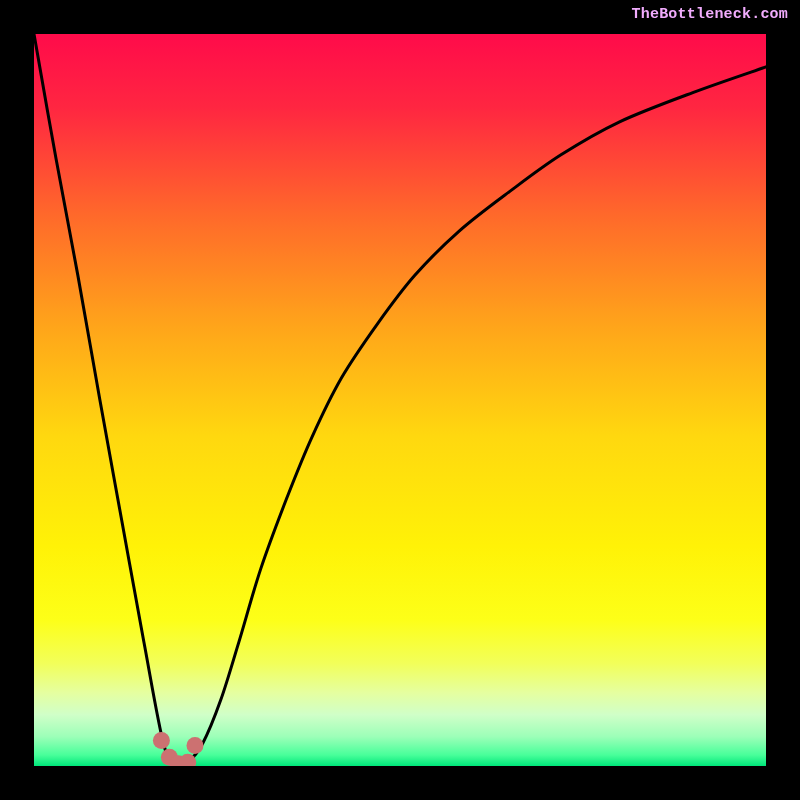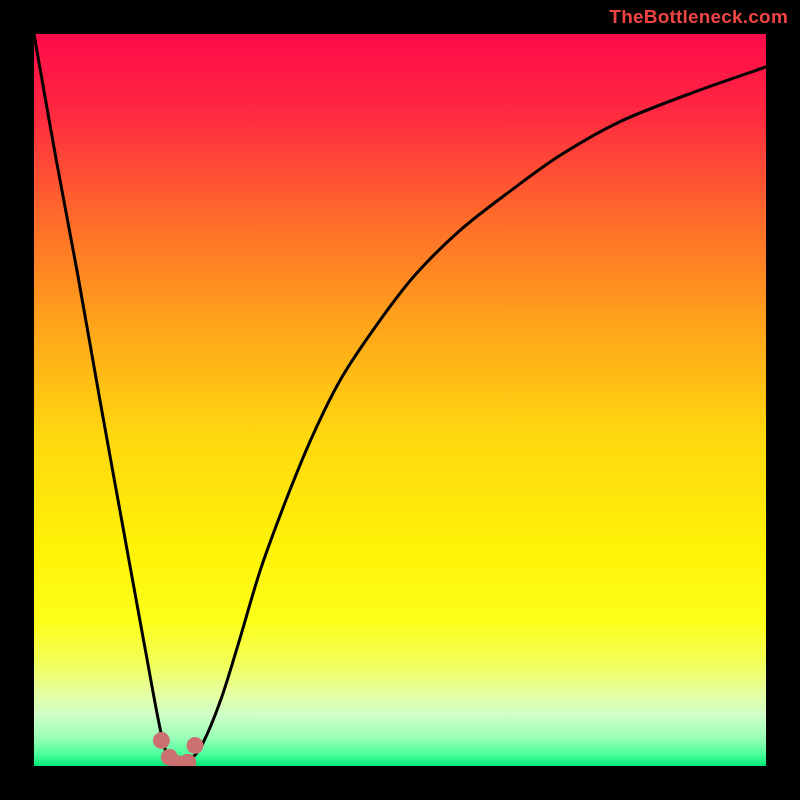--- a/index.html
+++ b/index.html
@@ -19,24 +19,24 @@
     overflow: hidden;
   }
   .gradient {
     position: absolute;
     top: 0; left: 0; right: 0; bottom: 0;
   }
   .watermark {
     position: absolute;
     top: 6px;
     right: 12px;
-    font-family: Liberation Sans, sans-serif;
-    font-size: 19px;
+    font-family: Liberation Mono, monospace;
+    font-size: 15px;
     font-weight: bold;
-    color: #ef4444;
+    color: #f0abfc;
     letter-spacing: 0.2px;
   }
   .curve-svg {
     position: absolute;
     top: 0; left: 0;
     width: 732px;
     height: 732px;
     overflow: visible;
   }
   .curve-path {

